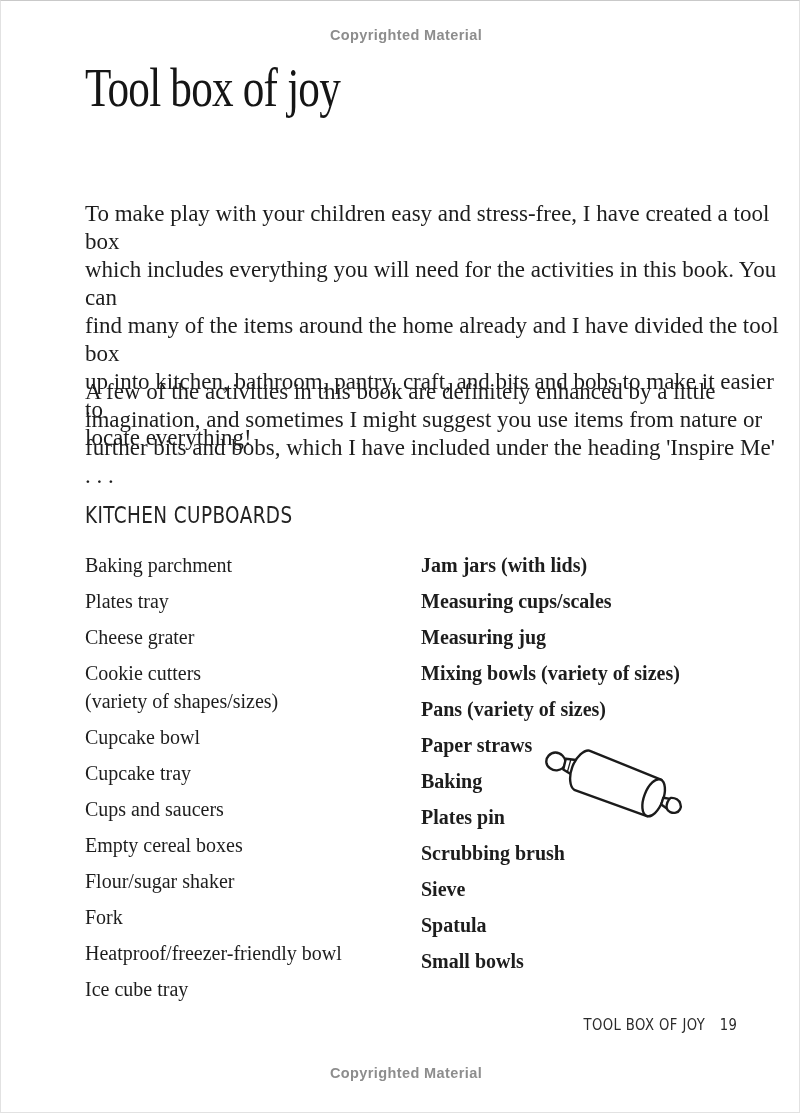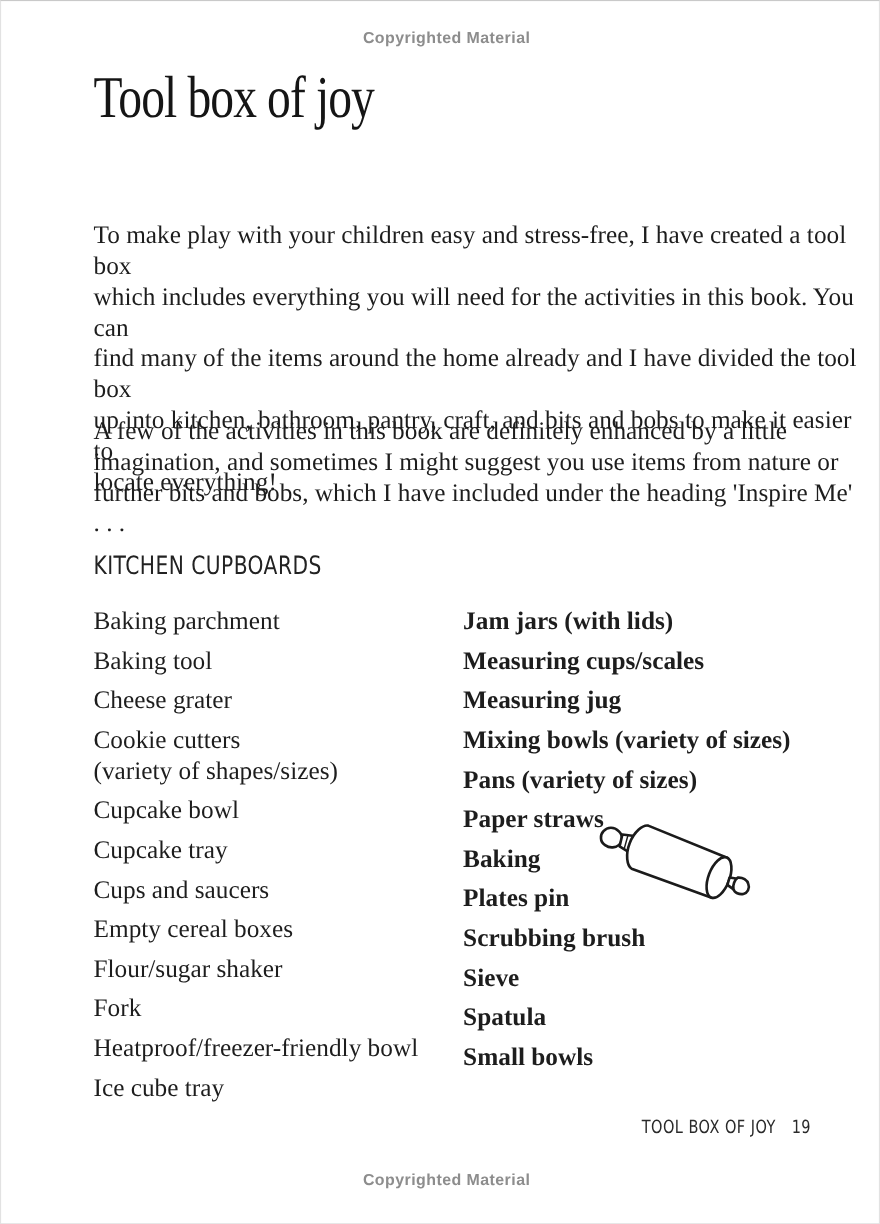--- a/index.html
+++ b/index.html
@@ -77,21 +77,21 @@
     display: flex;
   }
   .columns ul {
     list-style: none;
     margin: 0;
     padding: 0;
   }
   .col-left { width: 336px; }
   .col-right { flex: 1; font-weight: bold; }
   .columns li {
-    font-size: 23px;
+    font-size: 20px;
     line-height: 28px;
     margin-bottom: 8px;
     white-space: pre-line;
   }
   .rolling-pin {
     position: absolute;
     left: 537px;
     top: 732px;
     width: 155px;
     height: 102px;
@@ -127,21 +127,21 @@
 locate everything!</p>
   <p class="para para-2">A few of the activities in this book are definitely enhanced by a little
 imagination, and sometimes I might suggest you use items from nature or
 further bits and bobs, which I have included under the heading 'Inspire Me' . . .</p>
 
   <h2 class="section-heading">KITCHEN CUPBOARDS</h2>
 
   <div class="columns">
     <ul class="col-left">
       <li>Baking parchment</li>
-      <li>Baking tool</li>
+      <li>Plates tray</li>
       <li>Cheese grater</li>
       <li>Cookie cutters
 (variety of shapes/sizes)</li>
       <li>Cupcake bowl</li>
       <li>Cupcake tray</li>
       <li>Cups and saucers</li>
       <li>Empty cereal boxes</li>
       <li>Flour/sugar shaker</li>
       <li>Fork</li>
       <li>Heatproof/freezer-friendly bowl</li>

